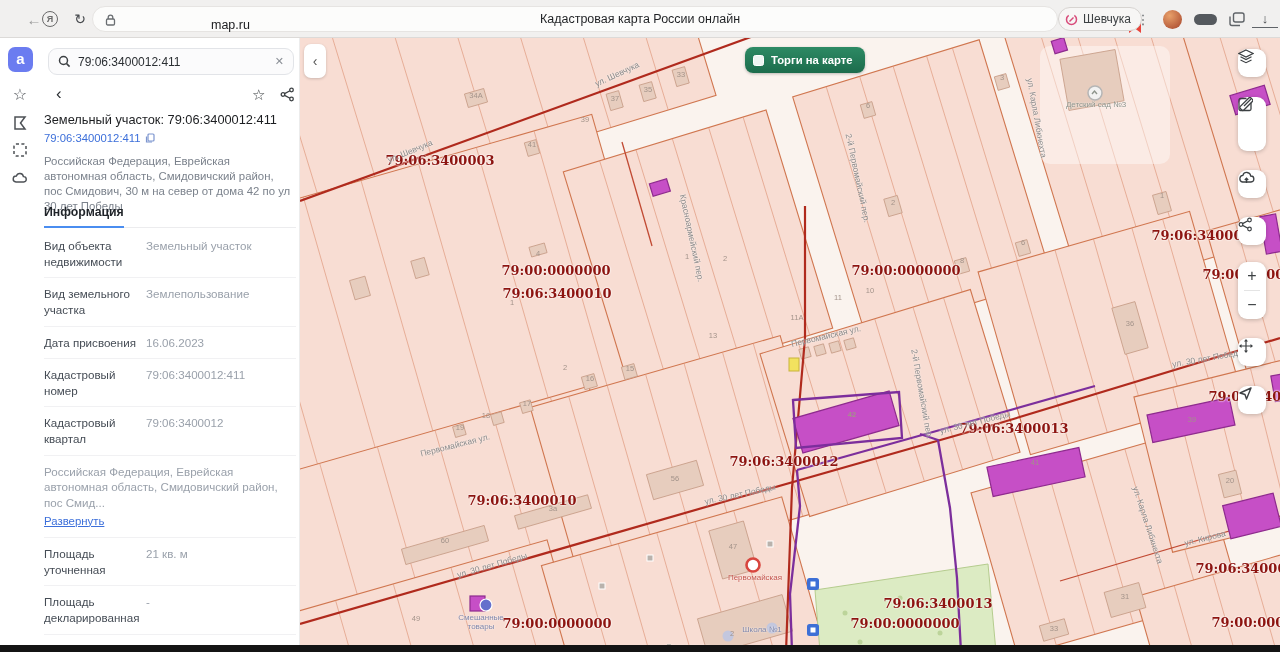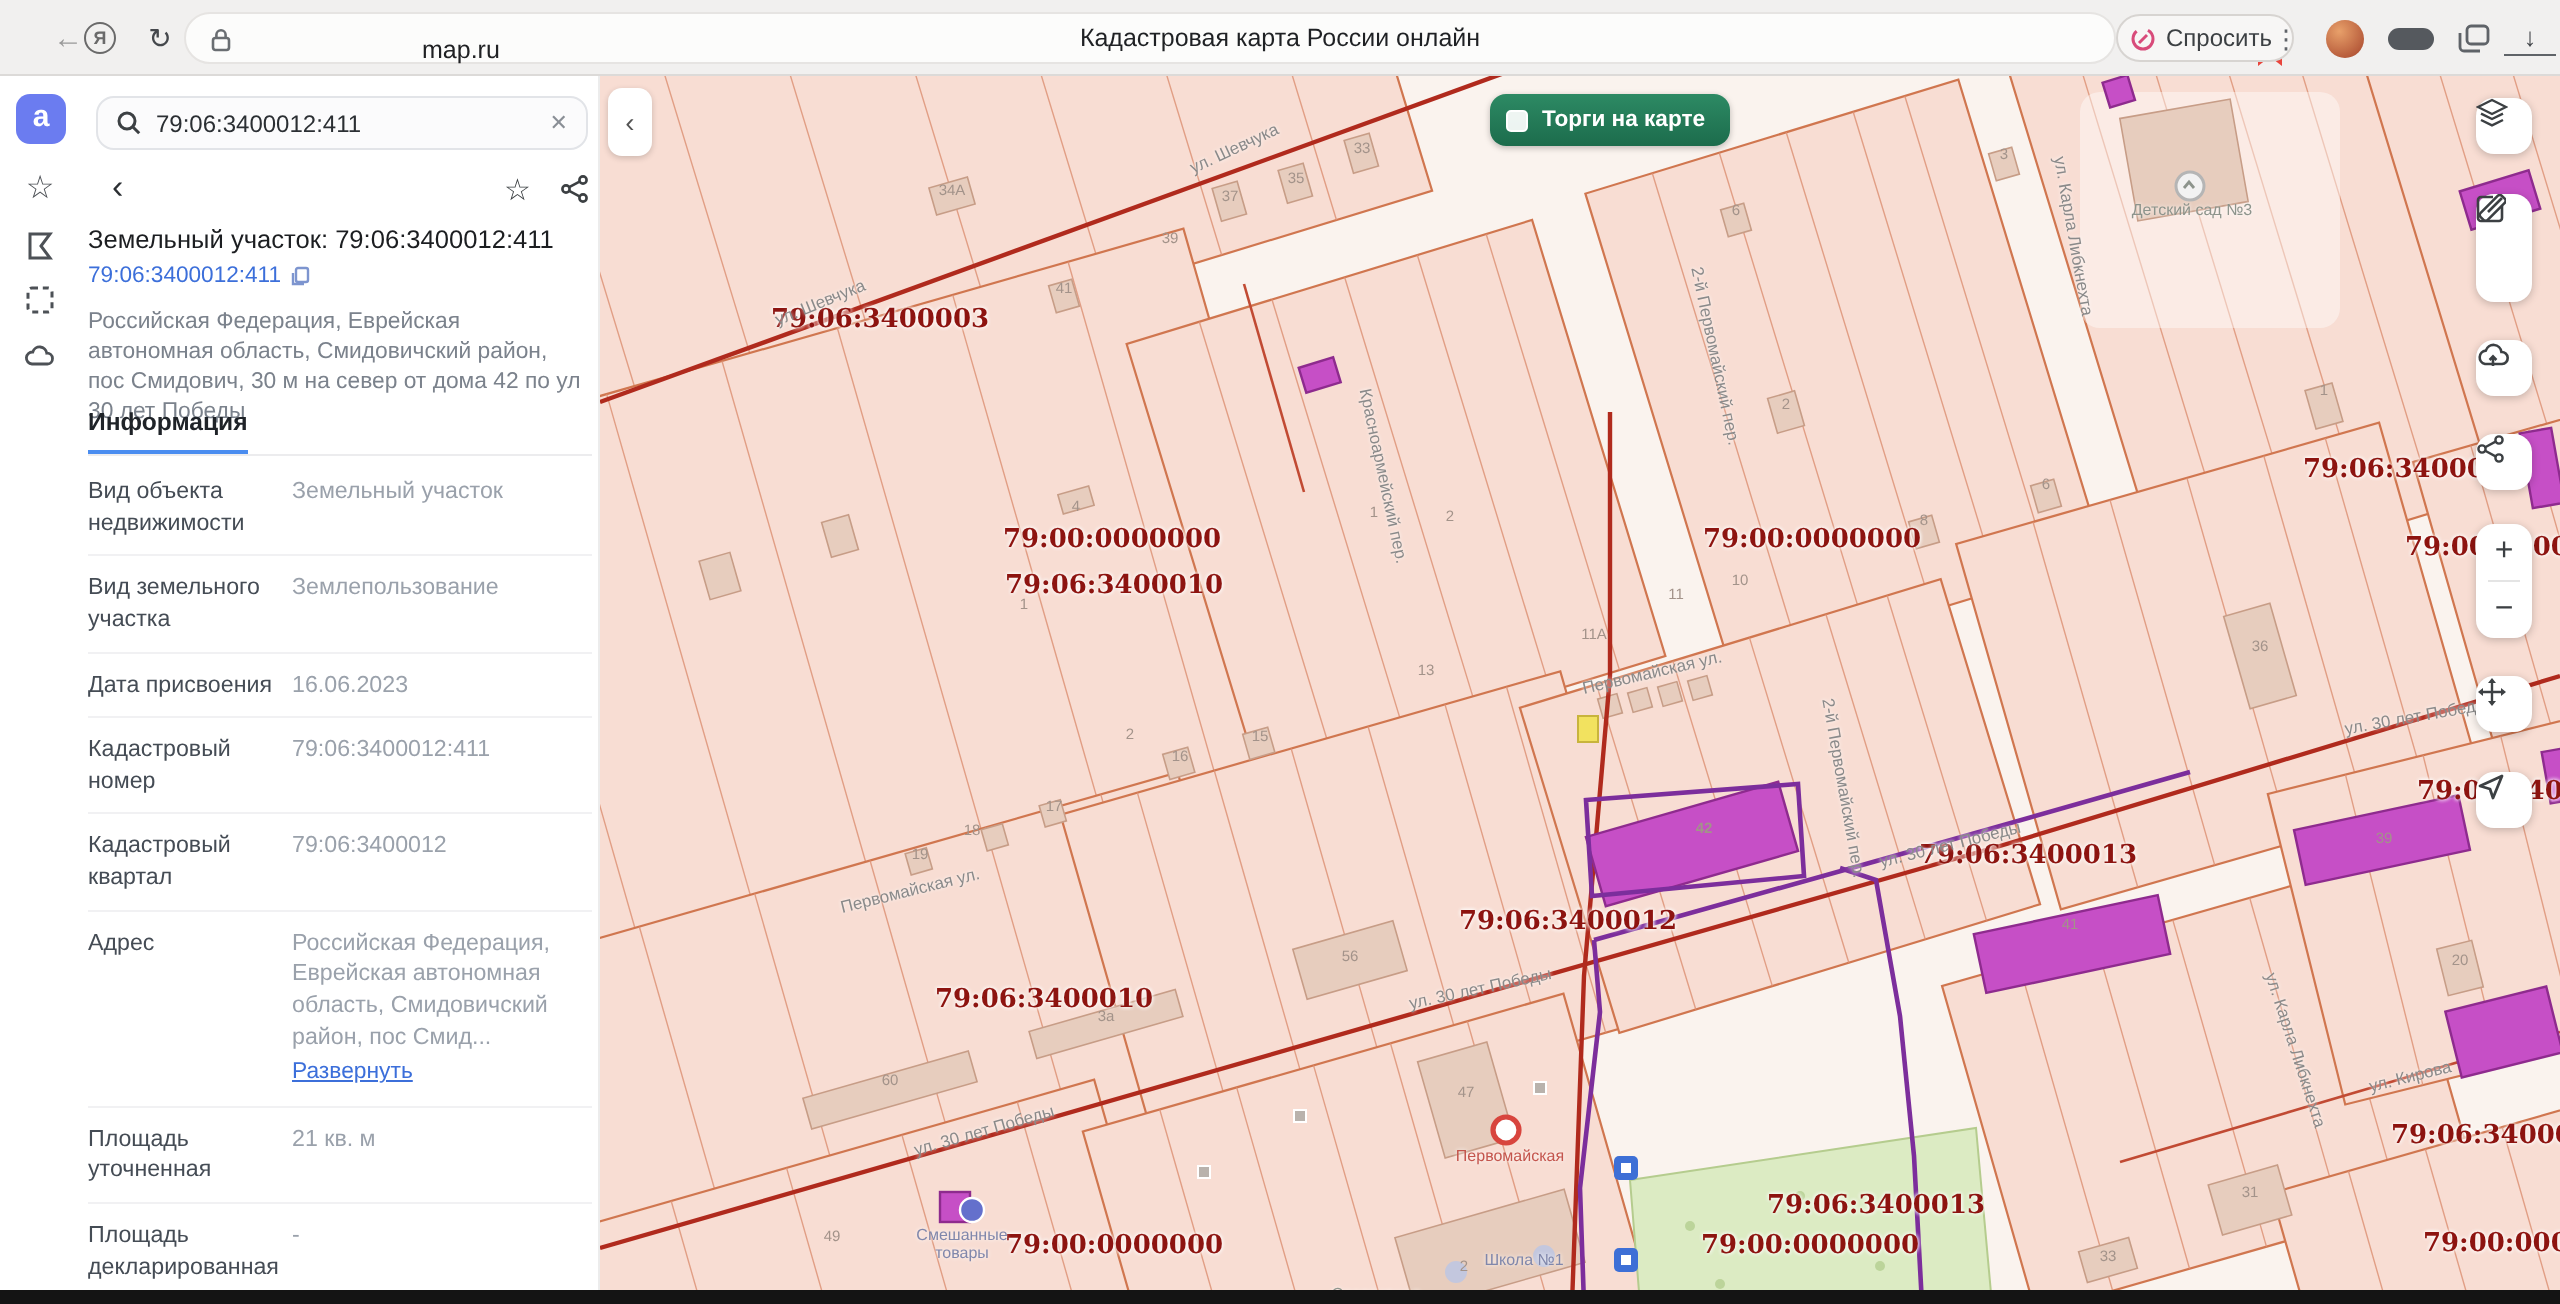--- a/index.html
+++ b/index.html
@@ -82,21 +82,21 @@
     <svg class="bm-flag" width="14" height="17" viewBox="0 0 14 17">
         <path d="M1,0h12v16l-6,-4.6L1,16z" fill="#e8453c"></path>
       </svg>
   </div>
   <div class="page-title">Кадастровая карта России онлайн</div>
   <div class="ask-pill">
     <svg width="13" height="13" viewBox="0 0 13 13">
         <circle cx="6.5" cy="6.5" r="5" fill="none" stroke="#d84b7a" stroke-width="1.5" stroke-dasharray="20 6"></circle>
         <path d="M4.5,8.5l4-4" stroke="#d84b7a" stroke-width="1.5"></path>
       </svg>
-    <span>Спросить</span>
+    <span>Шевчука</span>
   </div>
   <div class="tb-ico" style="left:1134px;width:18px;font-size:13px;">⋮</div>
   <div class="avatar"></div>
   <div class="widgetpill"></div>
   <div class="tb-ico" style="left:1224px;width:26px;">
     <svg width="16" height="15" viewBox="0 0 16 15">
         <rect x="4.5" y="1" width="10.5" height="9" rx="2" fill="none" stroke="#5f6368" stroke-width="1.4"></rect>
         <path d="M1,4.5v7a2,2 0 0 0 2,2h8" fill="none" stroke="#5f6368" stroke-width="1.4"></path>
       </svg>
   </div>
@@ -169,21 +169,20 @@
       </div>
       <div class="irow">
         <div class="lbl">Кадастровый номер</div>
         <div class="val">79:06:3400012:411</div>
       </div>
       <div class="irow">
         <div class="lbl">Кадастровый квартал</div>
         <div class="val">79:06:3400012</div>
       </div>
       <div class="irow">
-        <div class="lbl">Адрес</div>
         <div class="val">Российская Федерация, Еврейская автономная область, Смидовичский район, пос Смид...<br><span class="expand-link">Развернуть</span></div>
       </div>
       <div class="irow">
         <div class="lbl">Площадь уточненная</div>
         <div class="val">21 кв. м</div>
       </div>
       <div class="irow">
         <div class="lbl">Площадь декларированная</div>
         <div class="val">-</div>
       </div>

